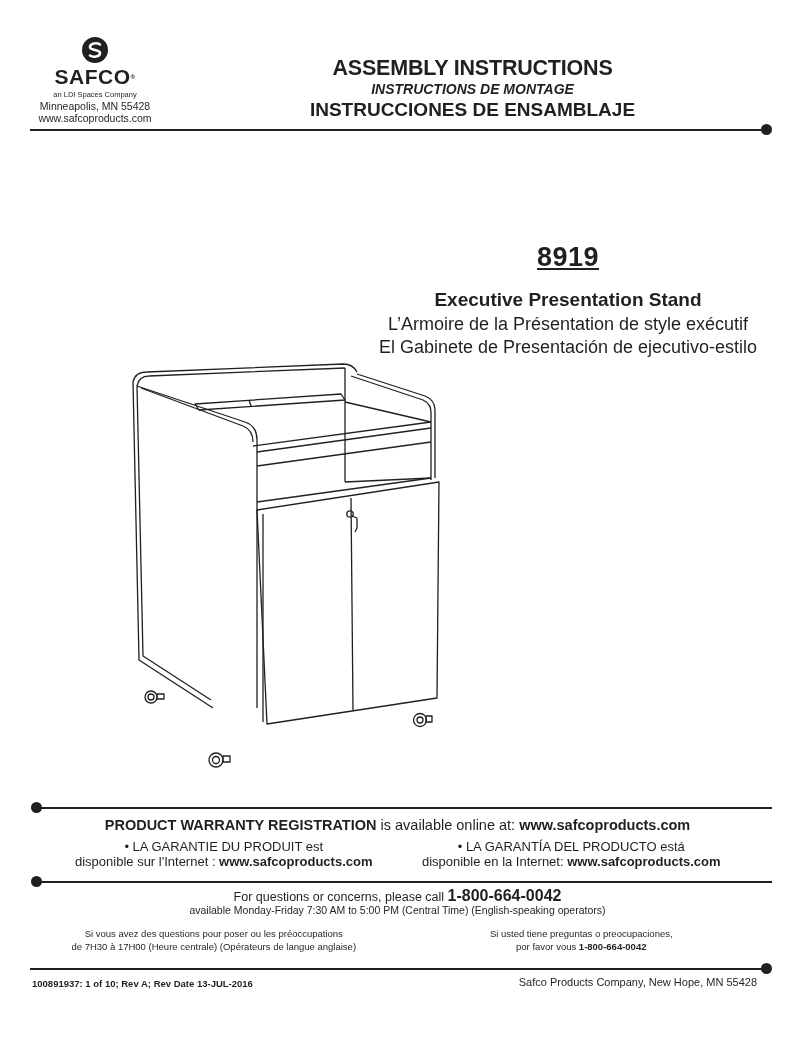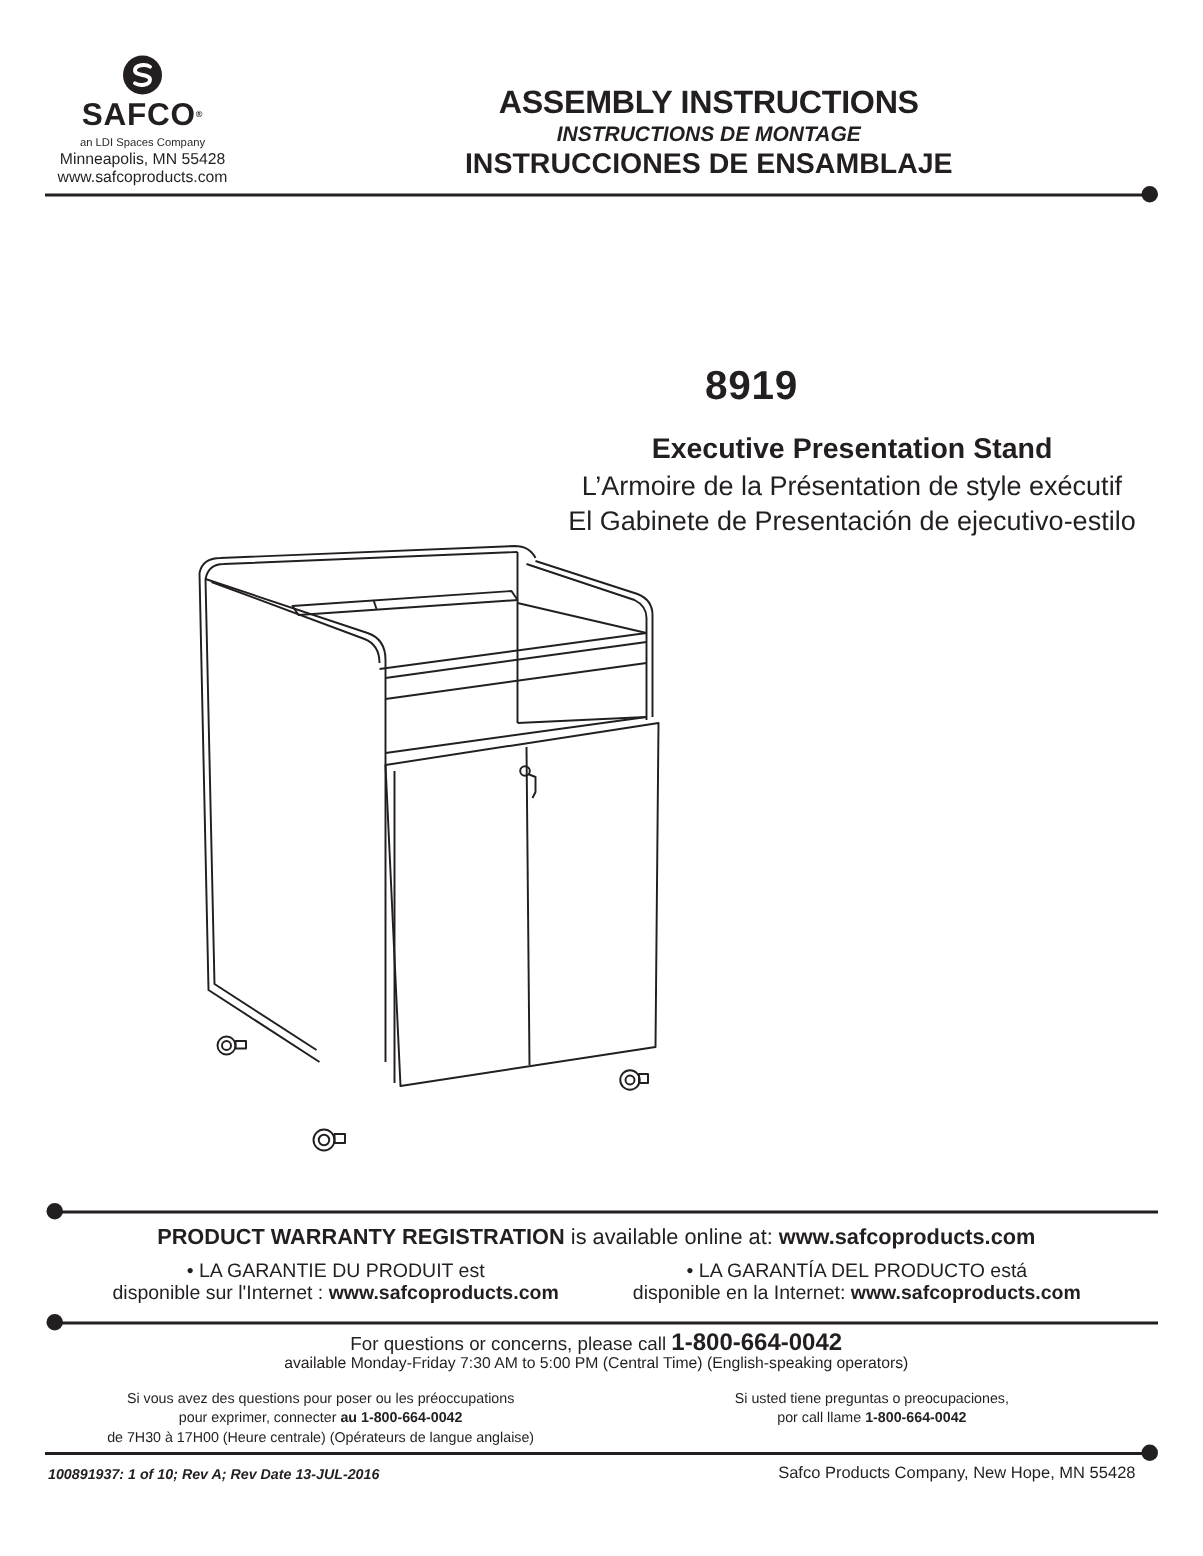--- a/index.html
+++ b/index.html
@@ -18,42 +18,42 @@
   
   .hdr { left: 300px; top: 56px; width: 345px; text-align: center; }
   .hdr-1 { font-size: 21.5px; font-weight: bold; line-height: 24px; letter-spacing: -0.2px; }
   .hdr-2 { font-size: 14px; font-weight: bold; font-style: italic; line-height: 18px; }
   .hdr-3 { font-size: 19px; font-weight: bold; line-height: 20px; margin-top: 2px; }
 
   .rule { height: 2px; background: #231f20; }
   .dot { width: 11px; height: 11px; border-radius: 50%; background: #231f20; }
 
   
-  .model { left: 470px; top: 242px; width: 196px; text-align: left; font-size: 27px; font-weight: bold; letter-spacing: 0.5px; }
+  .model { left: 470px; top: 242px; width: 196px; text-align: center; font-size: 27px; font-weight: bold; letter-spacing: 0.5px; text-decoration: underline; }
   .titles { left: 370px; top: 287px; width: 396px; text-align: center; }
   .t-en { font-size: 19px; font-weight: bold; line-height: 26px; }
   .t-fr { font-size: 18px; line-height: 22px; text-align: center; }
   .t-es { font-size: 18px; line-height: 24px; }
 
   .illus { left: 125px; top: 362px; width: 320px; height: 420px; }
 
   
   .warranty { left: 30px; top: 815px; width: 735px; text-align: center; font-size: 14.5px; line-height: 20px; }
   .warranty b { font-weight: bold; }
   .two-col { display: flex; justify-content: space-between; font-size: 13px; line-height: 15px; text-align: center; }
   .col { width: 360px; }
 
   .contact { left: 30px; top: 889px; width: 735px; text-align: center; }
   .c-1 { font-size: 12.5px; line-height: 14px; }
   .c-1 b { font-size: 16px; }
   .c-2 { font-size: 10.5px; line-height: 13px; }
   .c-cols { display: flex; justify-content: space-between; font-size: 9.5px; line-height: 13px; margin-top: 10px; }
   .c-col { width: 370px; text-align: center; }
 
-  .footer-left { left: 32px; top: 978px; font-size: 9.5px; font-weight: bold; font-style: italic; }
+  .footer-left { left: 32px; top: 978px; font-size: 9.5px; font-weight: bold; }
   .footer-right { left: 485px; top: 976px; width: 272px; text-align: right; font-size: 11px; }
 </style>
 </head>
 <body>
 
 <div class="abs logo">
   <svg class="logo-mark" viewBox="0 0 28 28">
     <circle cx="14" cy="14" r="13" fill="#231f20"></circle>
     <path d="M19 8.5 C16 6.5 9 7 9 11 C9 15 19 13 19 17 C19 21 12 21.5 9 19.5" stroke="#fff" stroke-width="2.6" fill="none" stroke-linecap="round"></path>
   </svg>
@@ -143,26 +143,25 @@
 
 <div class="abs rule" style="left:37px; top:881px; width:735px;"></div>
 <div class="abs dot" style="left:31px; top:876px;"></div>
 
 <div class="abs contact">
   <div class="c-1"><span>For questions or concerns, please call </span><b>1-800-664-0042</b></div>
   <div class="c-2">available Monday-Friday 7:30 AM to 5:00 PM (Central Time) (English-speaking operators)</div>
   <div class="c-cols">
     <div class="c-col">
       <div>Si vous avez des questions pour poser ou les préoccupations</div>
-      <div><span>pour exprimer, connecter </span><b>au 1-800-664-0042</b></div>
       <div>de 7H30 à 17H00 (Heure centrale) (Opérateurs de langue anglaise)</div>
     </div>
     <div class="c-col">
       <div>Si usted tiene preguntas o preocupaciones,</div>
-      <div><span>por call llame </span><b>1-800-664-0042</b></div>
+      <div><span>por favor vous </span><b>1-800-664-0042</b></div>
     </div>
   </div>
 </div>
 
 <div class="abs rule" style="left:30px; top:968px; width:735px;"></div>
 <div class="abs dot" style="left:761px; top:963px;"></div>
 
 <div class="abs footer-left">100891937: 1 of 10; Rev A; Rev Date 13-JUL-2016</div>
 <div class="abs footer-right">Safco Products Company,  New Hope, MN 55428</div>
 

